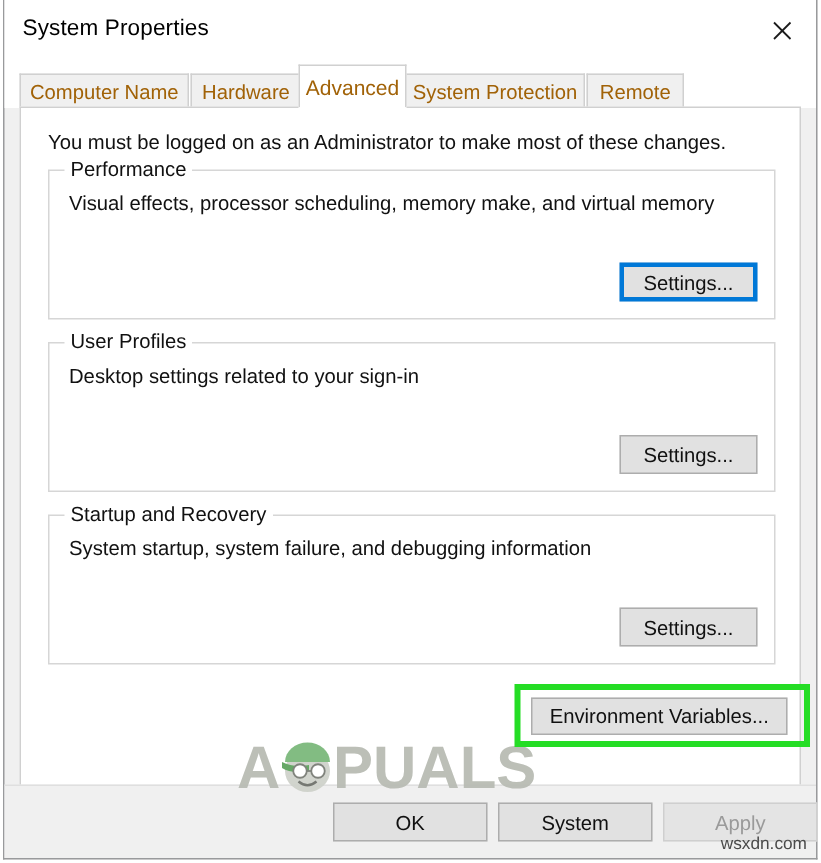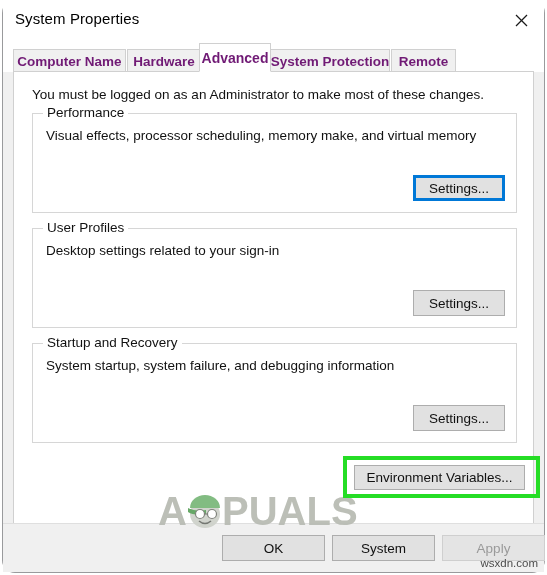--- a/index.html
+++ b/index.html
@@ -20,21 +20,20 @@
     position: absolute;
     left: 2px;
     top: 0px;
     width: 543px;
     height: 573px;
     background: #f0f0f0;
     border-left: 1px solid #999a9c;
     border-right: 1px solid #999a9c;
     border-bottom: 1px solid #999a9c;
     box-sizing: border-box;
-    border-radius: 13px;
   }
 
   
   #titlebar {
     position: absolute;
     left: 0; top: 0;
     width: 100%;
     height: 40px;
     background: #ffffff;
     box-sizing: border-box;
@@ -72,28 +71,27 @@
   }
   .tab {
     position: absolute;
     bottom: 0;
     height: 23px;
     background: #f0f0f0;
     border: 1px solid #d0d0d0;
     border-bottom: none;
     box-sizing: border-box;
     font-size: 13.5px;
-    color: #701a75;
+    color: #a16207;
     display: flex;
     align-items: center;
     justify-content: center;
     padding: 0 7px;
     white-space: nowrap;
     cursor: default;
-    font-weight: bold;
   }
   .tab.selected {
     height: 29px;
     background: #ffffff;
     border-color: #d0d0d0;
     border-bottom: 1px solid #ffffff;
     z-index: 5;
     font-size: 14px;
   }
 

